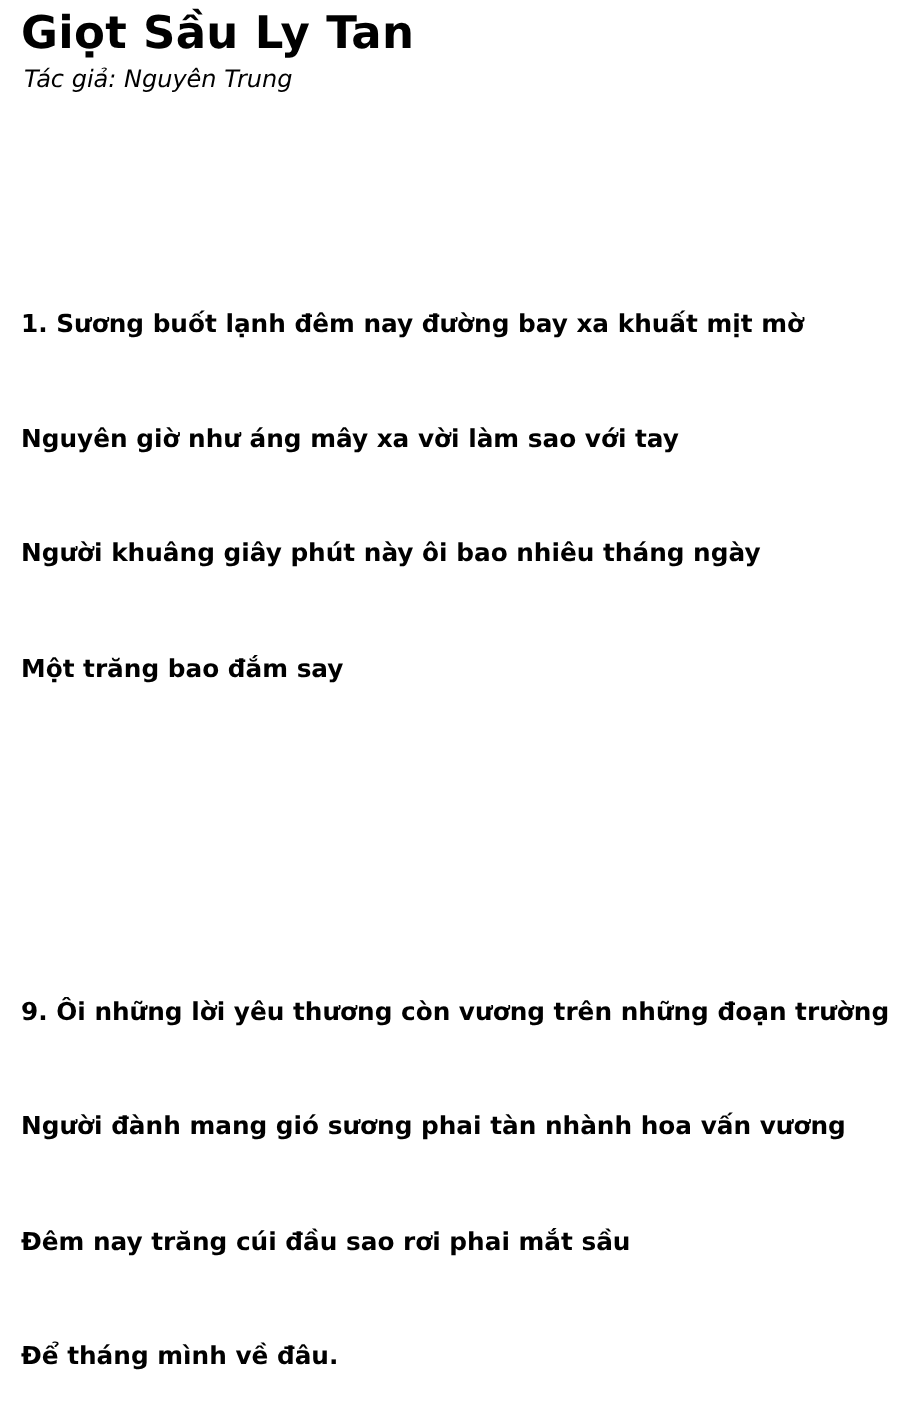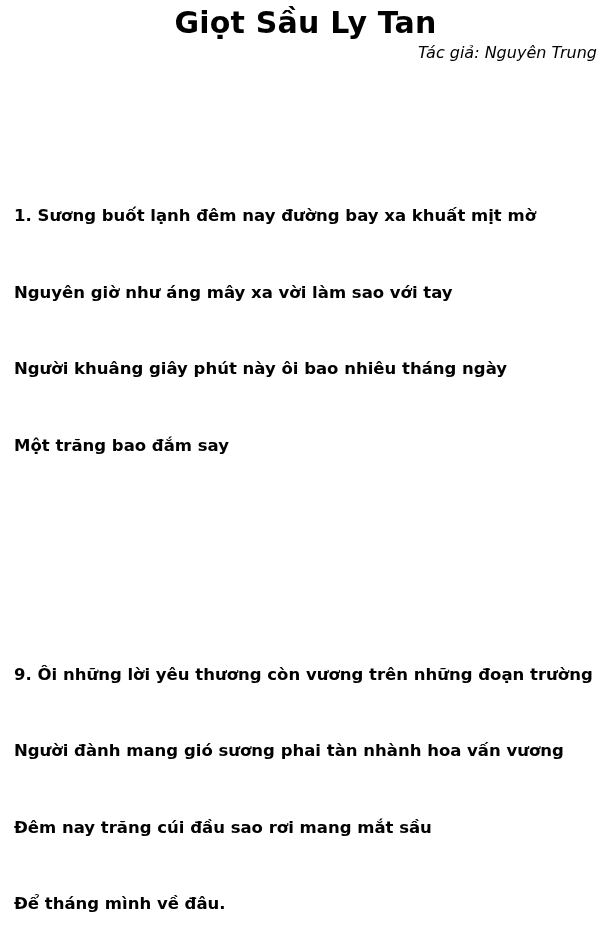--- a/index.html
+++ b/index.html
@@ -19,28 +19,26 @@
     box-sizing: border-box;
     width: 611px;
   }
   .song-title {
     font-family: "DejaVu Sans", sans-serif;
     font-size: 30px;
     font-weight: bold;
     line-height: 1.15;
     margin: 0 0 2px 0;
     letter-spacing: 0.2px;
-    text-align: center;
   }
   .song-author {
     font-family: "DejaVu Sans", sans-serif;
     font-size: 16px;
     font-style: italic;
     margin: 0 0 14px 2px;
-    text-align: right;
   }
   .lyrics {
     font-family: "DejaVu Sans", sans-serif;
     font-size: 16.5px;
     line-height: 25.5px;
     white-space: pre-wrap;
     margin: 0;
   }
   .stanza {
     margin: 0 0 25px 0;
@@ -67,21 +65,21 @@
     <div class="stanza gap-small">
       <span class="line">1. Sương buốt lạnh đêm nay đường bay xa khuất mịt mờ</span>
       <span class="line">Nguyên giờ như áng mây xa vời làm sao với tay</span>
       <span class="line">Người khuâng giây phút này ôi bao nhiêu tháng ngày</span>
       <span class="line">Một trăng bao đắm say</span>
     </div>
 
     <div class="stanza gap-small">
       <span class="line">9. Ôi những lời yêu thương còn vương trên những đoạn trường</span>
       <span class="line">Người đành mang gió sương phai tàn nhành hoa vấn vương</span>
-      <span class="line">Đêm nay trăng cúi đầu sao rơi mang mắt sầu</span>
+      <span class="line">Đêm nay trăng cúi đầu sao rơi phai mắt sầu</span>
       <span class="line">Để tháng mình về đâu.</span>
     </div>
 
     
 
     
 
     
 
     

